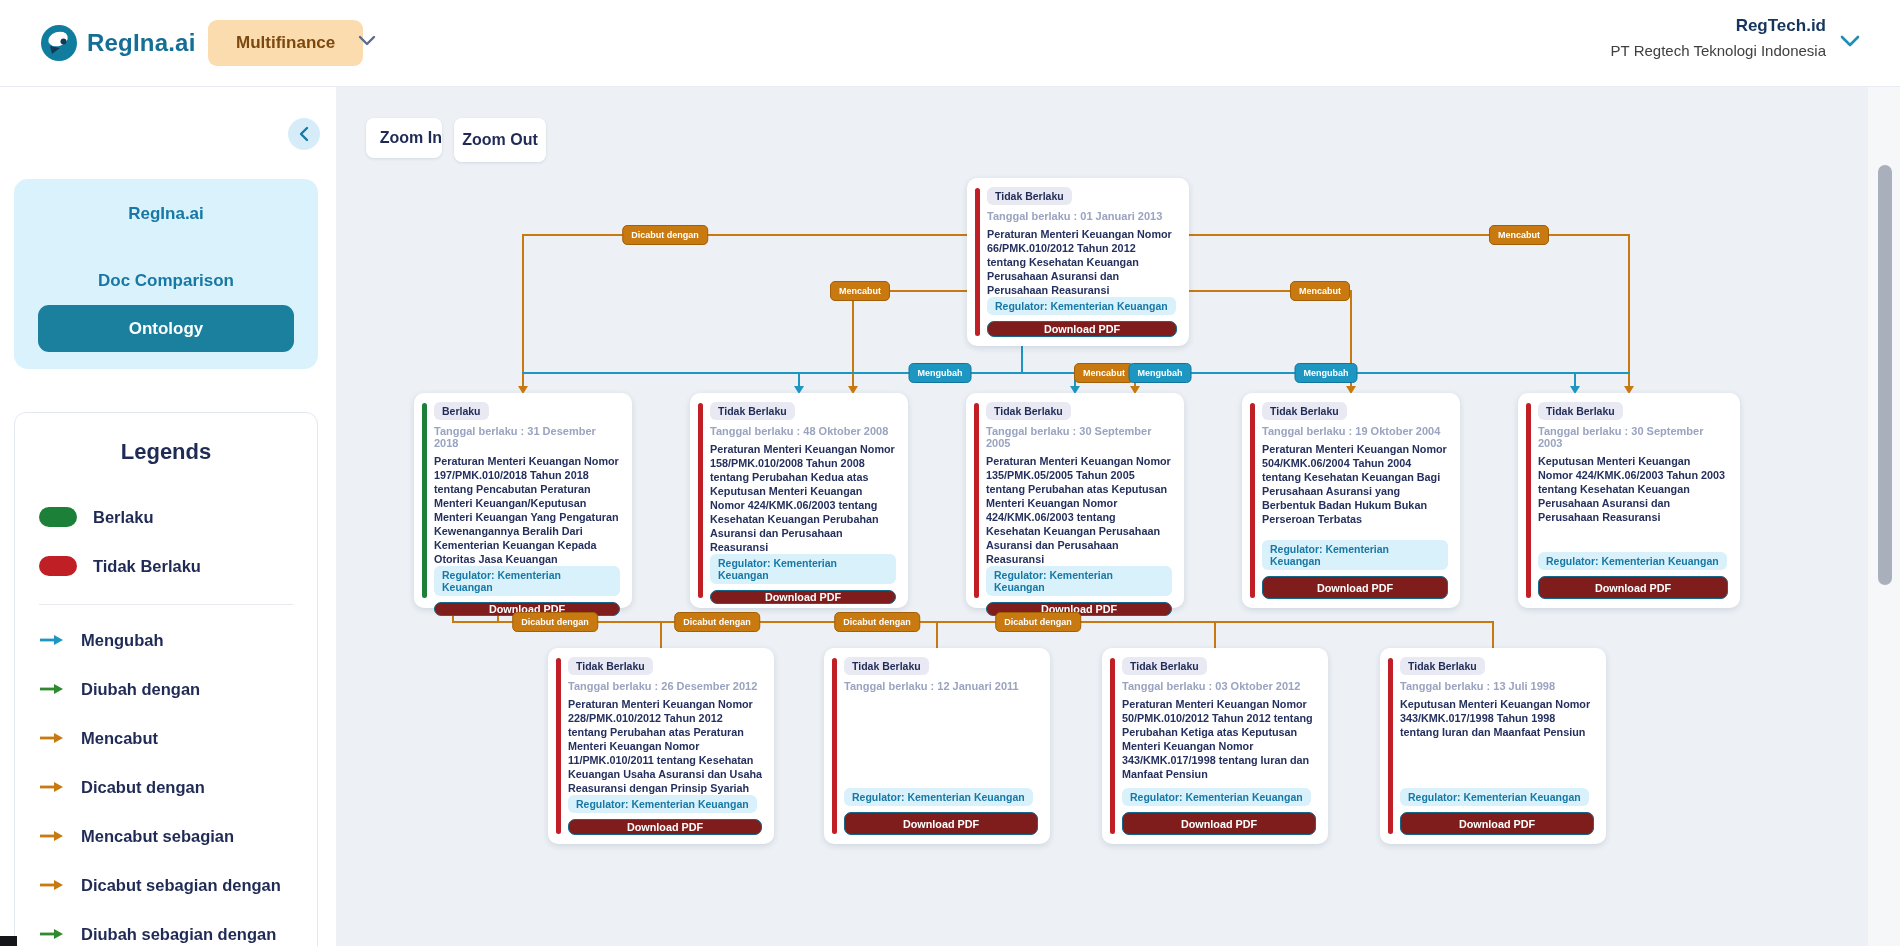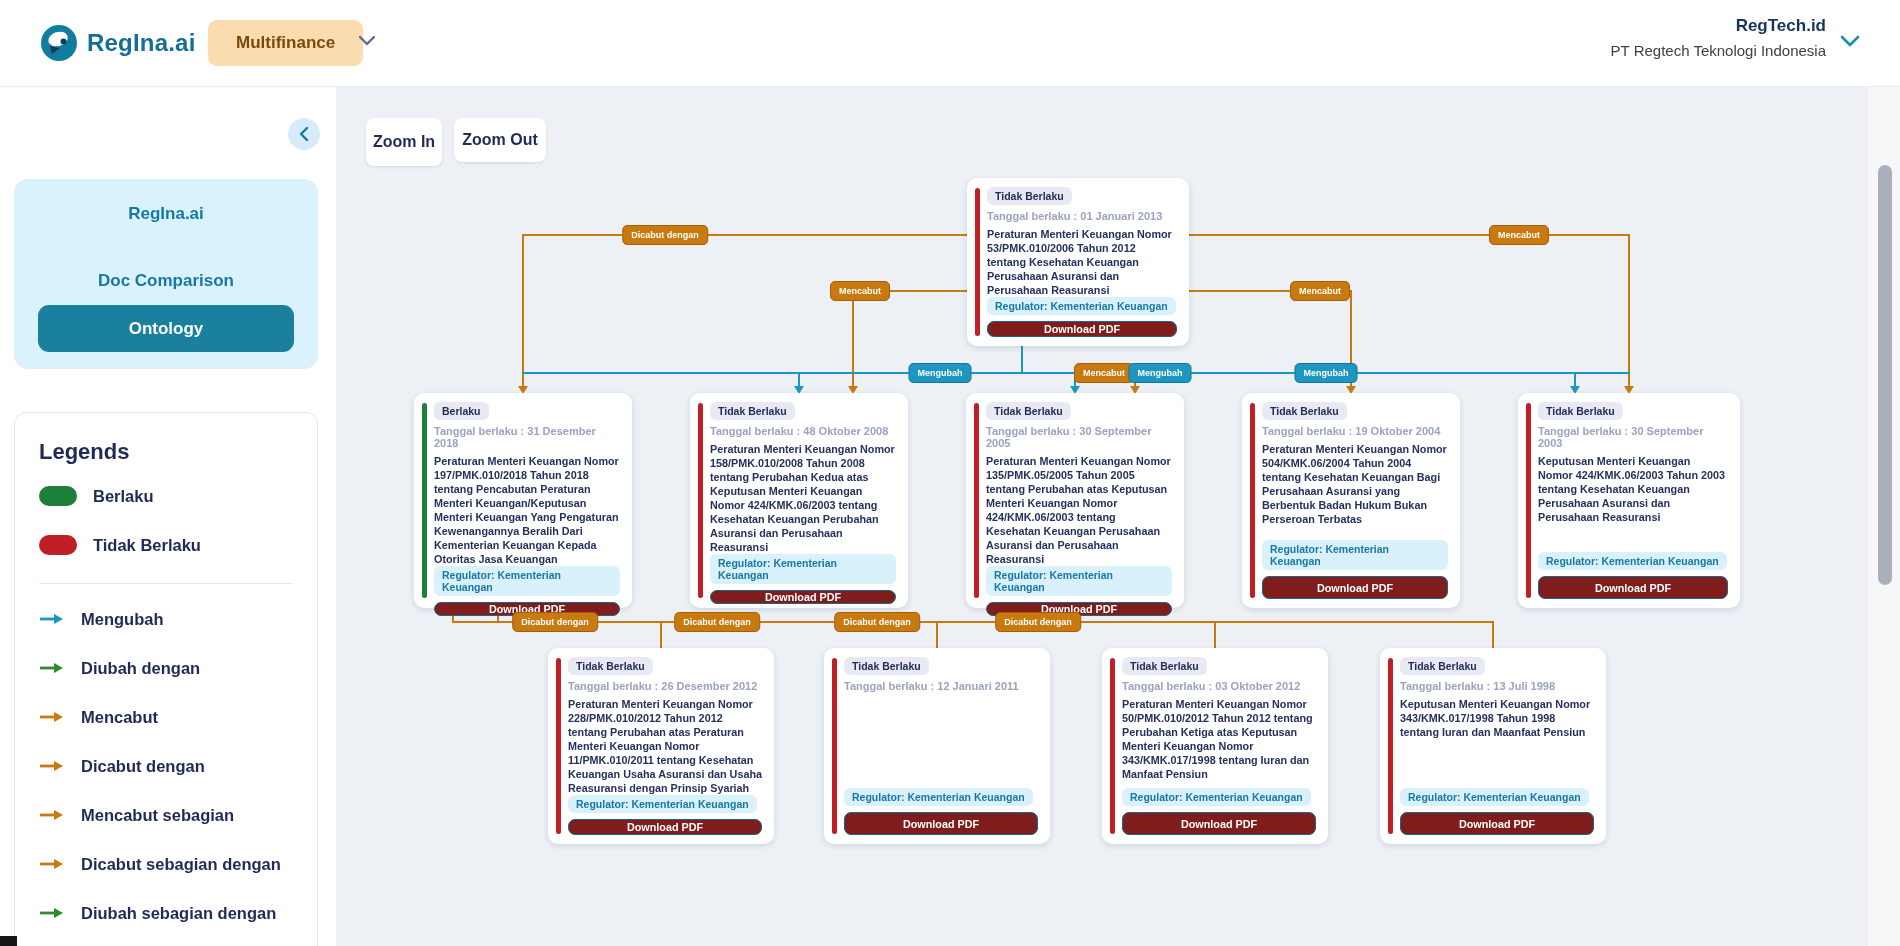--- a/index.html
+++ b/index.html
@@ -19,33 +19,33 @@
 
   
   .sidebar { position:absolute; left:0; top:87px; width:336px; height:859px; background:#fff; z-index:5; }
   .collapse-btn { position:absolute; left:288px; top:31px; width:32px; height:32px; border-radius:50%; background:#d7ecf9; border:none; cursor:pointer; display:flex; align-items:center; justify-content:center; }
   .nav-panel { position:absolute; left:14px; top:92px; width:304px; height:190px; background:#d9f2fb; border-radius:14px; }
   .nav-item { position:absolute; left:0; width:100%; text-align:center; font-size:17px; font-weight:600; color:#1778a5; cursor:pointer; }
   .nav-item.one { top:25px; }
   .nav-item.two { top:92px; }
   .nav-active { position:absolute; left:24px; top:126px; width:256px; height:47px; background:#1b7f9e; border:none; border-radius:11px; color:#fff; font-family:inherit; font-size:17px; font-weight:700; cursor:pointer; }
   .legends-card { position:absolute; left:14px; top:325px; width:304px; height:640px; background:#fff; border:1px solid #e3e8f0; border-radius:12px; padding:26px 24px; }
-  .lg-title { font-size:22px; font-weight:700; color:#1f2a55; margin-bottom:20px; }
+  .lg-title { font-size:22px; font-weight:700; color:#1f2a55; margin-bottom:41px;text-align:center; }
   .lg-row { display:flex; align-items:center; gap:16px; height:22px; margin-bottom:27px; }
   .lg-label { font-size:16.5px; font-weight:600; color:#1f2a55; white-space:nowrap; }
   .lg-pill { width:38px; height:20px; border-radius:10px; flex:0 0 38px; }
   .pill-green { background:#1d8038; }
   .pill-red { background:#c11f26; }
   .lg-div { height:1px; background:#e6e9f0; margin:2px 0 24px 0; }
   .corner-bar { position:absolute; left:0; top:849px; width:17px; height:10px; background:#15161a; }
 
   
   .canvas { position:absolute; left:336px; top:87px; width:1564px; height:859px; background:#edf1f6; }
   .zoom-btn { position:absolute; top:31px; background:#fff; border:none; border-radius:8px; box-shadow:0 1px 3px rgba(30,40,80,.12); font-family:inherit; font-size:16px; font-weight:600; color:#1f2a55; cursor:pointer; }
-  .zoom-in { left:30px; width:76px; height:48px; }
+  .zoom-in { left:30px; width:76px; height:40px;text-align:right; }
   .zoom-out { left:118px; width:92px; height:44px; }
 
   
   .eline { position:absolute; z-index:1; }
   .eo { background:#c8790f; }
   .et { background:#1d96c2; }
   .ah { position:absolute; width:0; height:0; z-index:1; }
   .ah-down-o { border-left:5px solid transparent; border-right:5px solid transparent; border-top:8px solid #c8790f; }
   .ah-down-t { border-left:5px solid transparent; border-right:5px solid transparent; border-top:8px solid #1d96c2; }
   .ah-up-o   { border-left:5px solid transparent; border-right:5px solid transparent; border-bottom:8px solid #c8790f; }
@@ -234,21 +234,21 @@
   <span class="chip t" style="left:1326px;top:373px">Mengubah</span>
   <span class="chip o" style="left:555px;top:622px">Dicabut dengan</span>
   <span class="chip o" style="left:717px;top:622px">Dicabut dengan</span>
   <span class="chip o" style="left:877px;top:622px">Dicabut dengan</span>
   <span class="chip o" style="left:1038px;top:622px">Dicabut dengan</span>
 
   <div class="card" style="left:967px;top:178px;width:222px;height:168px">
     <div class="stripe red"></div>
     <span class="badge">Tidak Berlaku</span>
     <div class="cdate">Tanggal berlaku : 01 Januari 2013</div>
-    <div class="ctitle">Peraturan Menteri Keuangan Nomor 53/PMK.010/2006 Tahun 2012 tentang Kesehatan Keuangan Perusahaan Asuransi dan Perusahaan Reasuransi</div>
+    <div class="ctitle">Peraturan Menteri Keuangan Nomor 66/PMK.010/2012 Tahun 2012 tentang Kesehatan Keuangan Perusahaan Asuransi dan Perusahaan Reasuransi</div>
     <span class="reg">Regulator: Kementerian Keuangan</span>
     <button class="dl">Download PDF</button>
   </div>
 
   <div class="card" style="left:414px;top:393px;width:218px;height:215px">
     <div class="stripe green"></div>
     <span class="badge">Berlaku</span>
     <div class="cdate">Tanggal berlaku : 31 Desember 2018</div>
     <div class="ctitle">Peraturan Menteri Keuangan Nomor 197/PMK.010/2018 Tahun 2018 tentang Pencabutan Peraturan Menteri Keuangan/Keputusan Menteri Keuangan Yang Pengaturan Kewenangannya Beralih Dari Kementerian Keuangan Kepada Otoritas Jasa Keuangan</div>
     <span class="reg">Regulator: Kementerian Keuangan</span>

